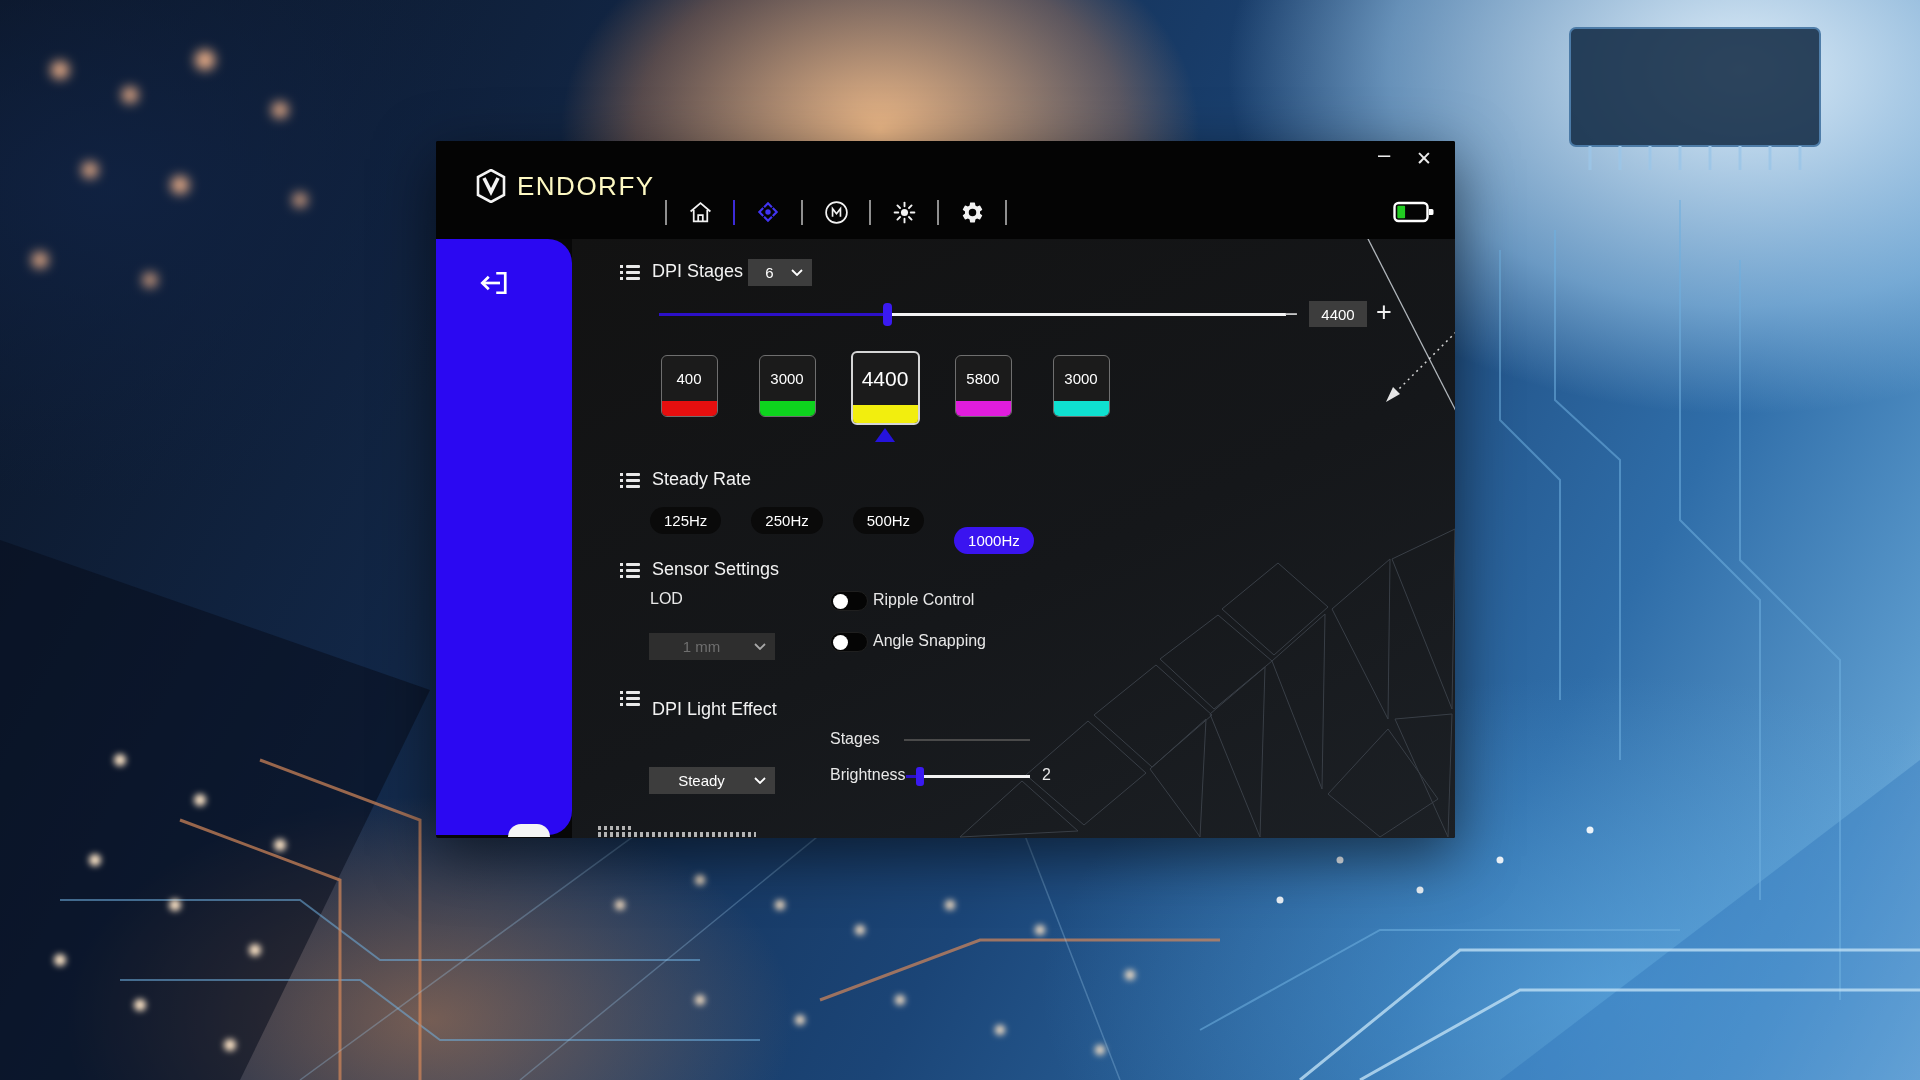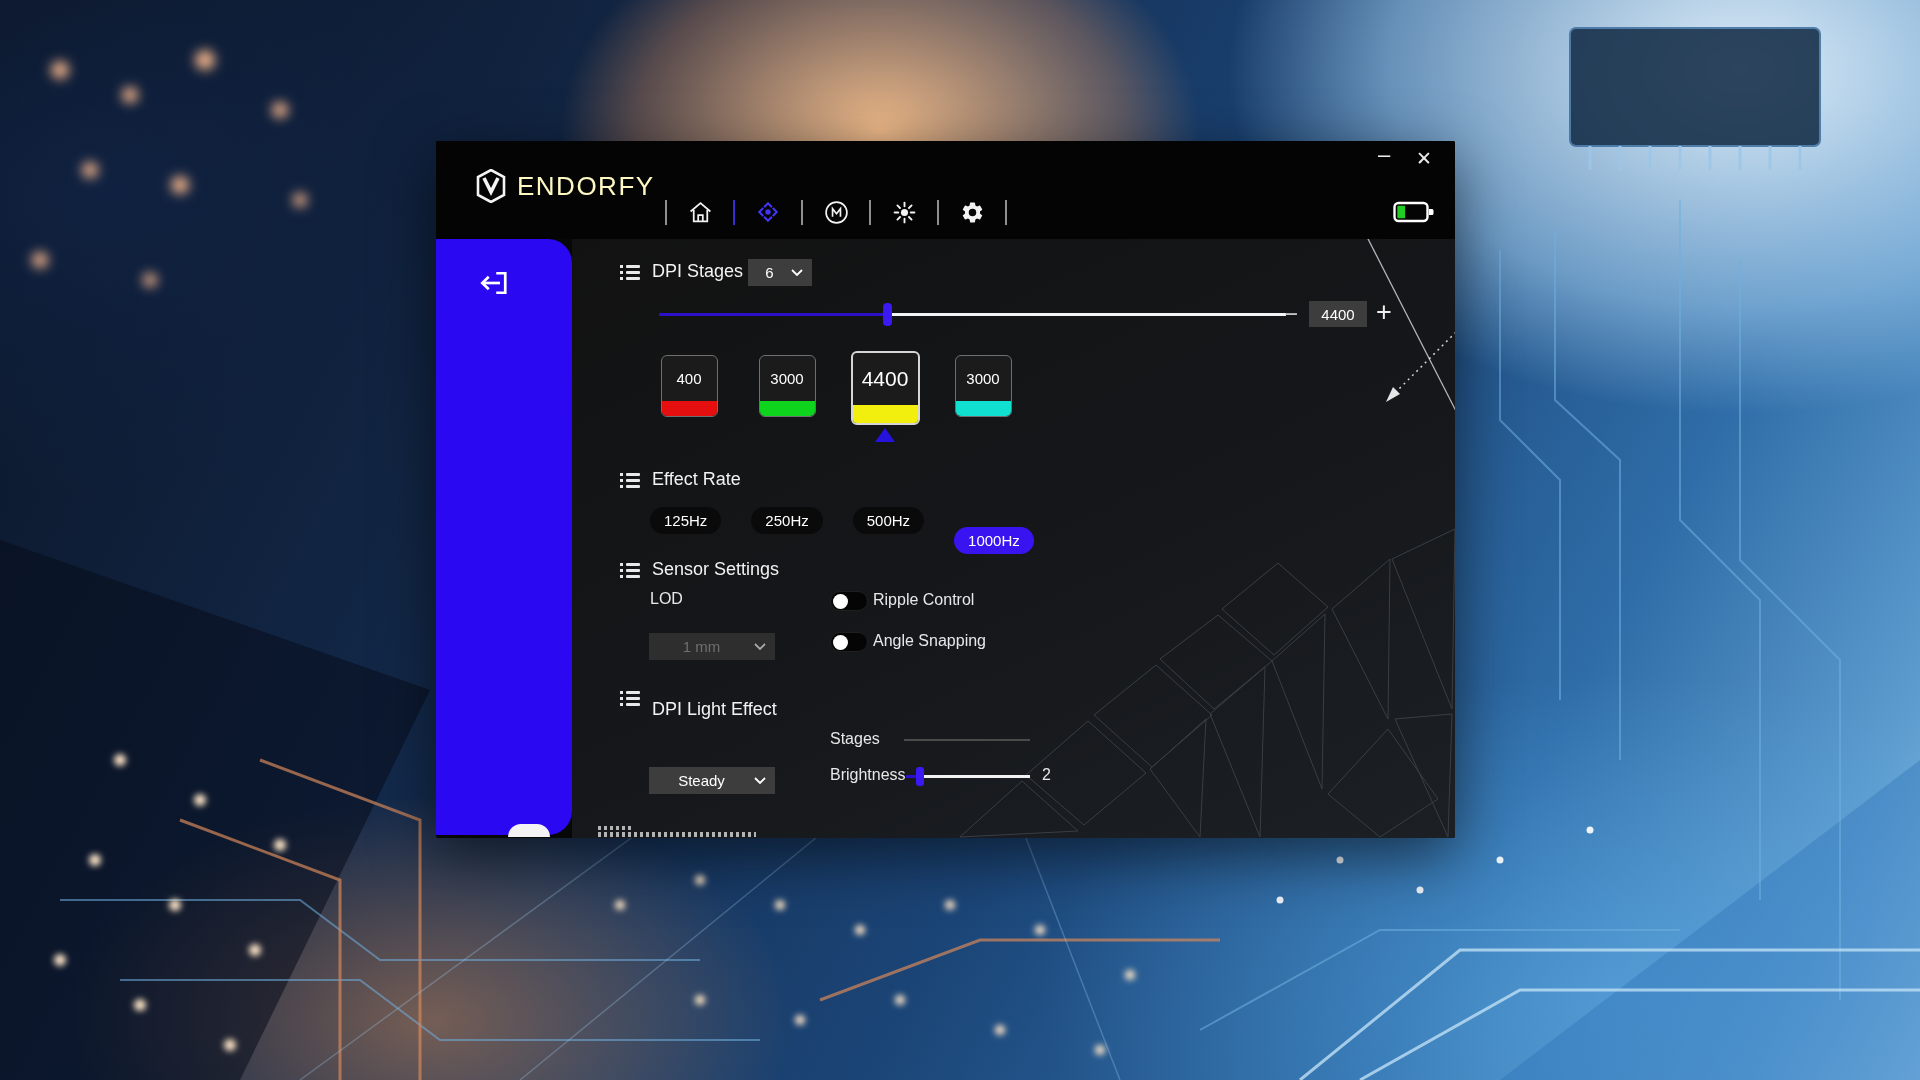--- a/index.html
+++ b/index.html
@@ -371,38 +371,45 @@
       </div>
       <div class="card-slot selected">
         <div class="dpi-card">
             <div class="num">4400</div>
             <div class="bar" style="background: rgb(242, 238, 14);"></div>
           </div>
         <div class="pointer-up"></div>
       </div>
       <div class="card-slot">
         <div class="dpi-card">
+            <div class="num">5800</div>
+            <div class="bar" style="background: rgb(224, 29, 221);"></div>
+          </div>
+        <div class="pointer-up"></div>
+      </div>
+      <div class="card-slot">
+        <div class="dpi-card">
             <div class="num">3000</div>
             <div class="bar" style="background: rgb(15, 224, 208);"></div>
           </div>
         <div class="pointer-up"></div>
       </div>
     </div>
 
     <div class="abs" style="left:48px; top:234px;">
       <div class="list-icon">
           <i></i>
           <i></i>
           <i></i>
           <b></b>
           <b></b>
           <b></b>
         </div>
     </div>
-    <div class="abs section-label" style="left:80px; top:230px;">Effect Rate</div>
+    <div class="abs section-label" style="left:80px; top:230px;">Steady Rate</div>
     <div class="abs pills">
       <div class="pill">125Hz</div>
       <div class="pill">250Hz</div>
       <div class="pill">500Hz</div>
       <div class="pill active">1000Hz</div>
     </div>
 
     <div class="abs" style="left:48px; top:324px;">
       <div class="list-icon">
           <i></i>

